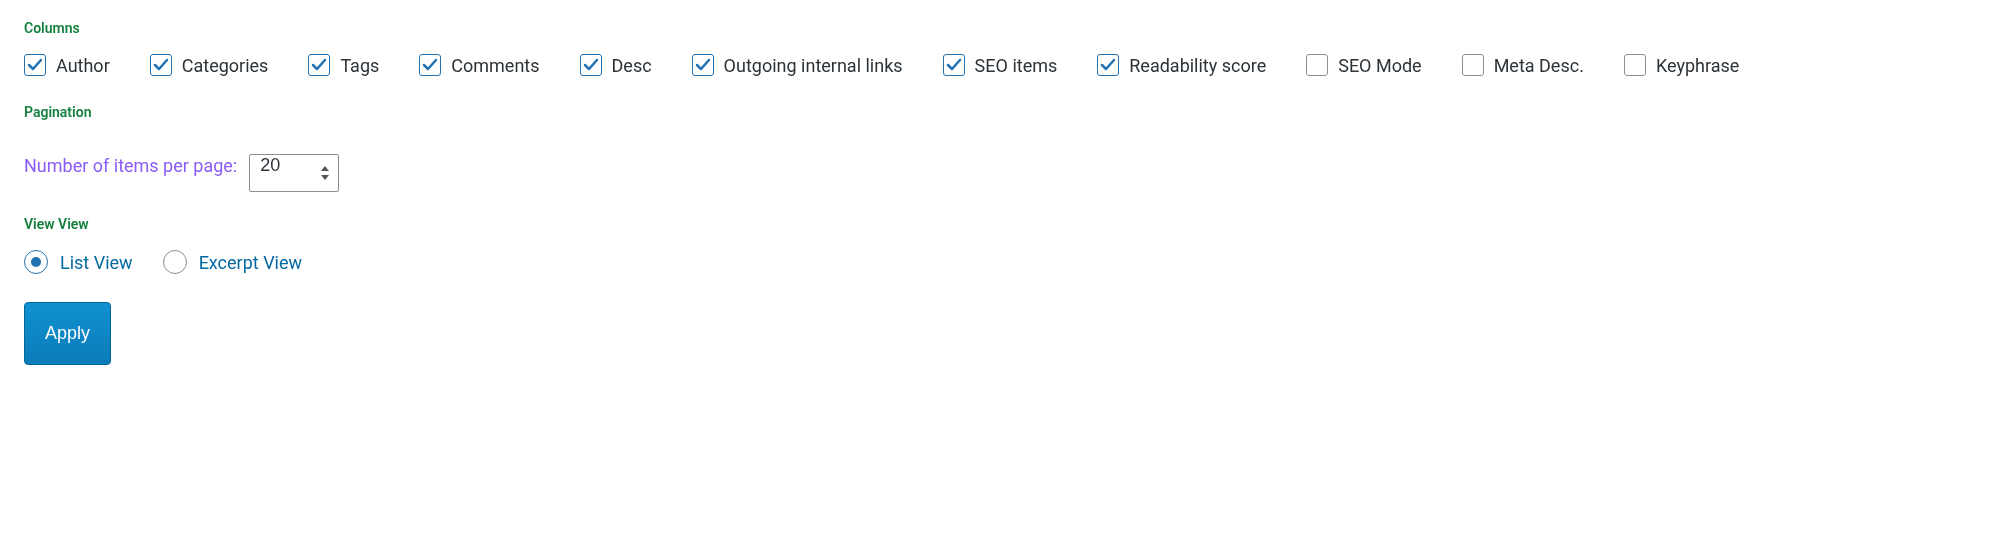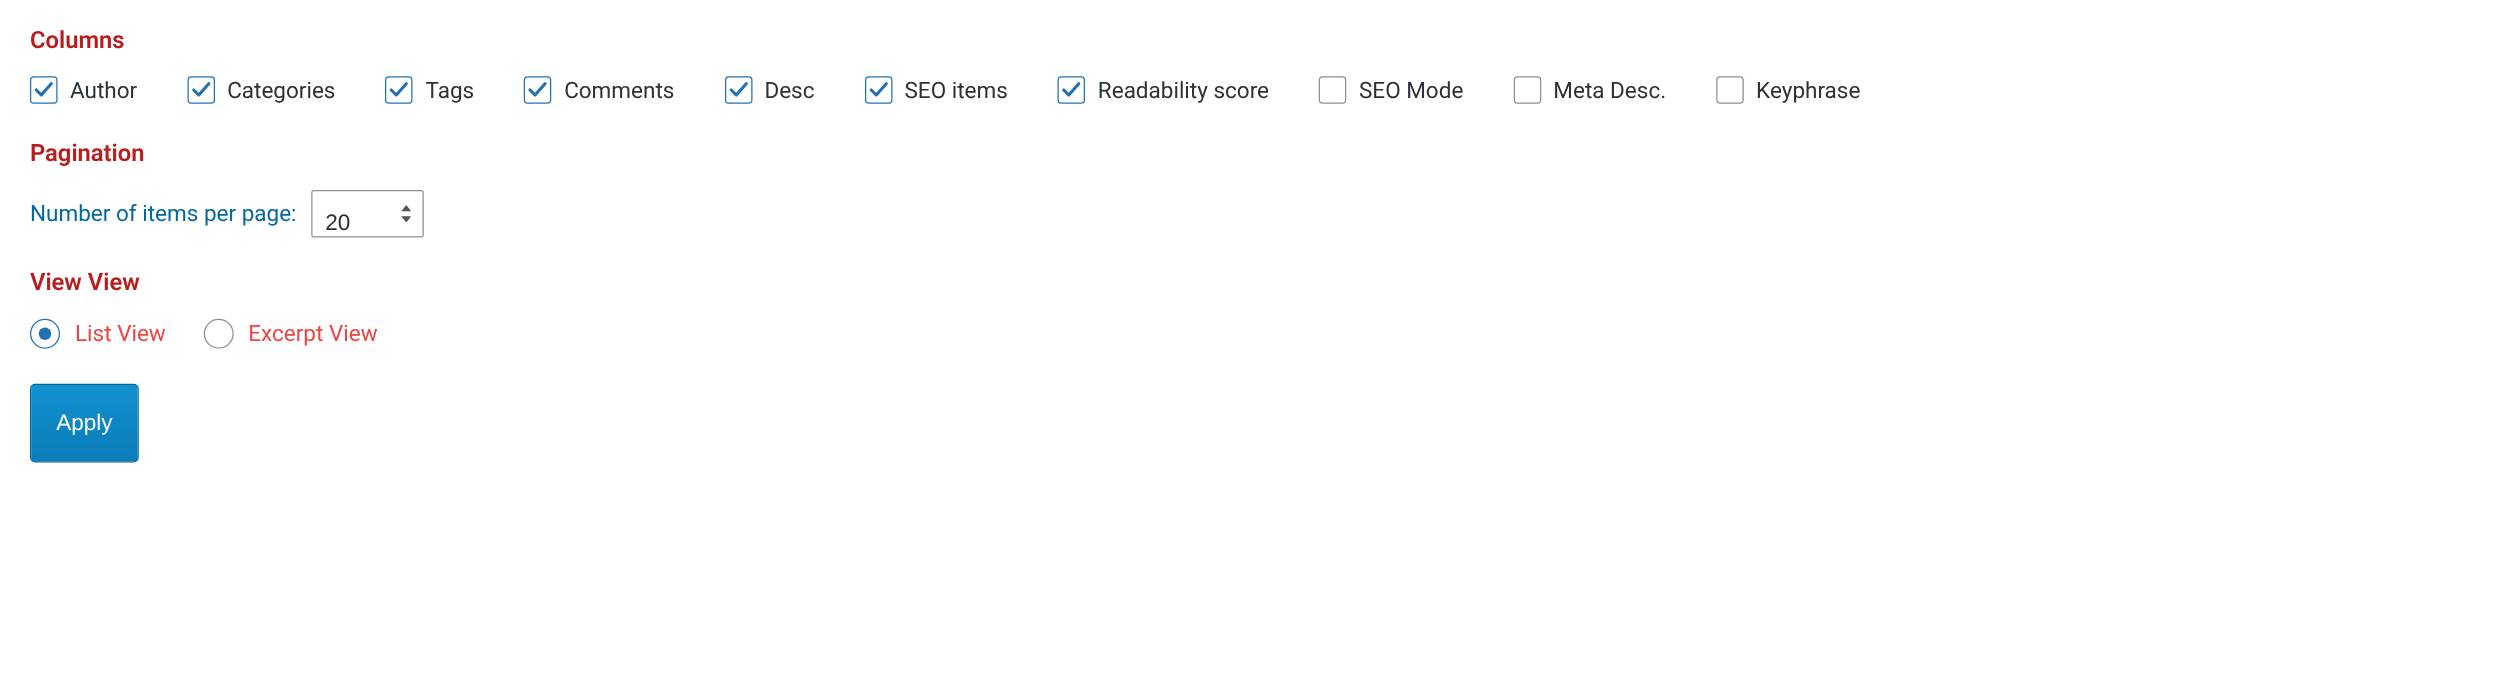--- a/index.html
+++ b/index.html
@@ -6,23 +6,23 @@
   body {
     margin: 0;
     padding: 20px 24px;
     font-family: -apple-system, BlinkMacSystemFont, "Segoe UI", Roboto, Helvetica, Arial, sans-serif;
     font-size: 18px;
     color: #1d2327;
     background: #fff;
   }
   .section-heading {
     font-weight: 600;
-    font-size: 19px;
+    font-size: 14px;
     margin: 0 0 18px 0;
-    color: #b91c1c;
+    color: #15803d;
   }
   .checkbox-row {
     display: flex;
     flex-wrap: wrap;
     gap: 28px 40px;
     margin-bottom: 28px;
   }
   .checkbox-item {
     display: inline-flex;
     align-items: flex-end;
@@ -57,32 +57,33 @@
     color: #2c3338;
   }
   .pagination-row {
     display: flex;
     align-items: center;
     gap: 12px;
     margin-bottom: 24px;
   }
   .pagination-label {
     font-size: 18px;
-    color: #0369a1;
+    color: #8b5cf6;
   }
   .number-input-wrap {
     position: relative;
     display: inline-flex;
-    align-items: flex-end;
+    align-items: flex-start;
     border: 1px solid #8c8f94;
     border-radius: 2px;
     background: #fff;
     height: 38px;
     width: 90px;
     padding: 0 28px 0 10px;
+    margin-top: 16px;
   }
   .number-input-wrap input {
     border: none;
     outline: none;
     font-size: 18px;
     width: 100%;
     background: transparent;
     color: #2c3338;
     padding: 0;
   }
@@ -128,21 +129,21 @@
   .radio-dot {
     width: 10px;
     height: 10px;
     background: #2271b1;
     border-radius: 50%;
     display: none;
   }
   .radio.checked .radio-dot { display: block; }
   .radio-label {
     font-size: 18px;
-    color: #ef4444;
+    color: #0369a1;
   }
   .apply-btn {
     background: #0a84c6;
     background: linear-gradient(#1191d1, #0a7cb8);
     border: 1px solid #006799;
     color: #fff;
     font-size: 18px;
     padding: 20px 20px;
     border-radius: 4px;
     cursor: pointer;
@@ -189,20 +190,28 @@
       </span>
       <span class="checkbox-label">Comments</span>
     </label>
     <label class="checkbox-item">
       <span class="checkbox checked">
         <svg viewBox="0 0 16 16">
           <path d="M2 8 L6 12 L14 3" stroke="#2271b1" stroke-width="2.5" fill="none" stroke-linecap="round" stroke-linejoin="round"></path>
         </svg>
       </span>
       <span class="checkbox-label">Desc</span>
+    </label>
+    <label class="checkbox-item">
+      <span class="checkbox checked">
+        <svg viewBox="0 0 16 16">
+          <path d="M2 8 L6 12 L14 3" stroke="#2271b1" stroke-width="2.5" fill="none" stroke-linecap="round" stroke-linejoin="round"></path>
+        </svg>
+      </span>
+      <span class="checkbox-label">Outgoing internal links</span>
     </label>
     <label class="checkbox-item">
       <span class="checkbox checked">
         <svg viewBox="0 0 16 16">
           <path d="M2 8 L6 12 L14 3" stroke="#2271b1" stroke-width="2.5" fill="none" stroke-linecap="round" stroke-linejoin="round"></path>
         </svg>
       </span>
       <span class="checkbox-label">SEO items</span>
     </label>
     <label class="checkbox-item">

